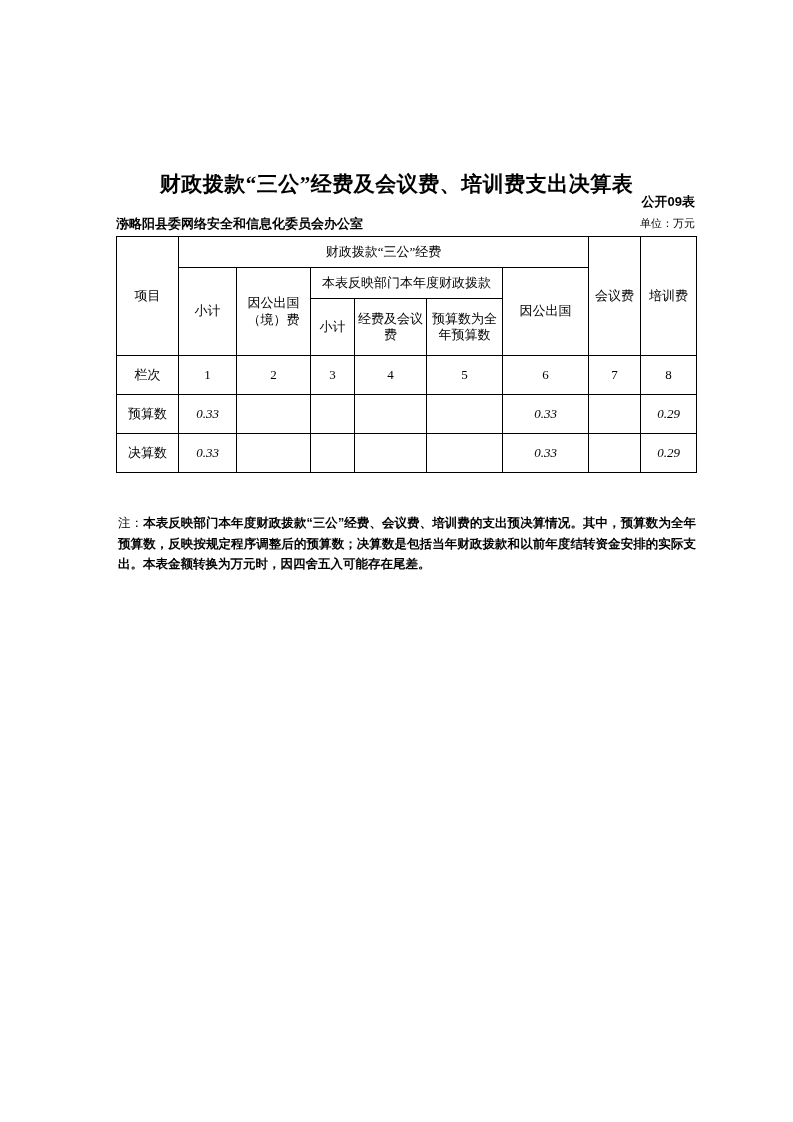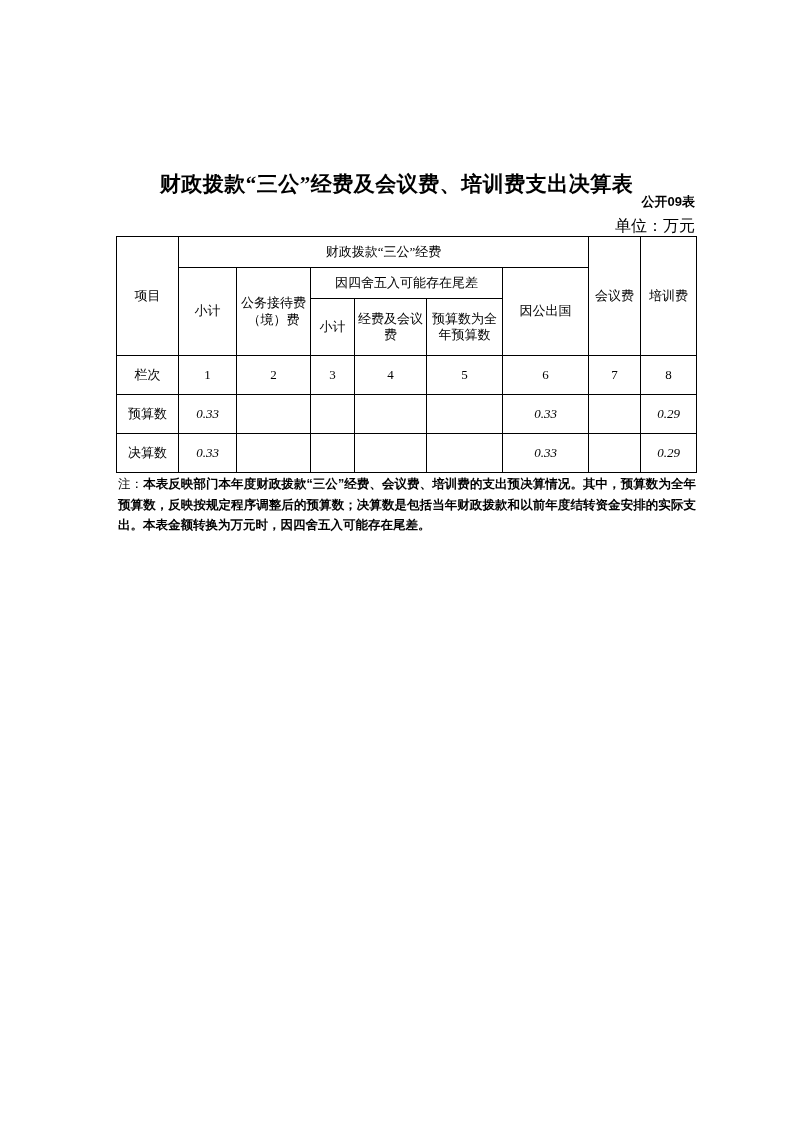--- a/index.html
+++ b/index.html
@@ -46,21 +46,21 @@
     top: 215px;
     left: 116px;
     font-size: 13px;
     font-weight: bold;
     font-family: "Liberation Sans", sans-serif;
   }
   .unit-note {
     position: absolute;
     top: 216px;
     right: 98px;
-    font-size: 16px;
+    font-size: 11px;
     font-family: "Liberation Serif", "DejaVu Serif", serif;
   }
   table.main {
     position: absolute;
     top: 236px;
     left: 116px;
     width: 580px;
     border-collapse: collapse;
     table-layout: fixed;
   }
@@ -95,21 +95,21 @@
     font-family: "Liberation Serif", "DejaVu Serif", serif;
     font-size: 13px;
     font-style: italic;
   }
   .colnum {
     font-size: 12.5px;
     font-family: "Liberation Serif", "DejaVu Serif", serif;
   }
   .note {
     position: absolute;
-    top: 474px;
+    top: 513px;
     left: 118px;
     width: 578px;
     font-size: 12.5px;
     line-height: 1.65;
     text-align: justify;
     font-family: "Liberation Serif", "DejaVu Serif", serif;
   }
   .note .strong {
     font-weight: bold;
     font-family: "Liberation Sans", sans-serif;
@@ -121,20 +121,21 @@
 </style>
 </head>
 <body>
 
 <div class="page">
 
   <div class="doc-title">财政拨款“三公”经费及会议费、培训费支出决算表</div>
 
   <div class="form-code">公开09表</div>
 
+  <div class="dept-name">㳽略阳县委网络安全和信息化委员会办公室</div>
 
   <div class="unit-note">单位：万元</div>
 
   <table class="main">
     <colgroup>
       <col style="width:62px">
       <col style="width:58px">
       <col style="width:74px">
       <col style="width:44px">
       <col style="width:72px">
@@ -145,22 +146,22 @@
     </colgroup>
     <tbody>
       <tr class="h-row1">
         <td rowspan="3" class="hdr-big">项目</td>
         <td colspan="6" class="hdr-big">财政拨款“三公”经费</td>
         <td rowspan="3" class="hdr-big">会议费</td>
         <td rowspan="3" class="hdr-big">培训费</td>
       </tr>
       <tr class="h-row2">
         <td rowspan="2" class="hdr">小计</td>
-        <td rowspan="2" class="hdr">公务接待费（境）费</td>
-        <td colspan="3" class="hdr">因四舍五入可能存在尾差</td>
+        <td rowspan="2" class="hdr">因公出国（境）费</td>
+        <td colspan="3" class="hdr">本表反映部门本年度财政拨款</td>
         <td rowspan="2" class="hdr">因公出国</td>
       </tr>
       <tr class="h-row3">
         <td class="hdr">小计</td>
         <td class="hdr">经费及会议费</td>
         <td class="hdr">预算数为全年预算数</td>
       </tr>
 
       <tr class="h-data">
         <td class="rowlabel">栏次</td>

